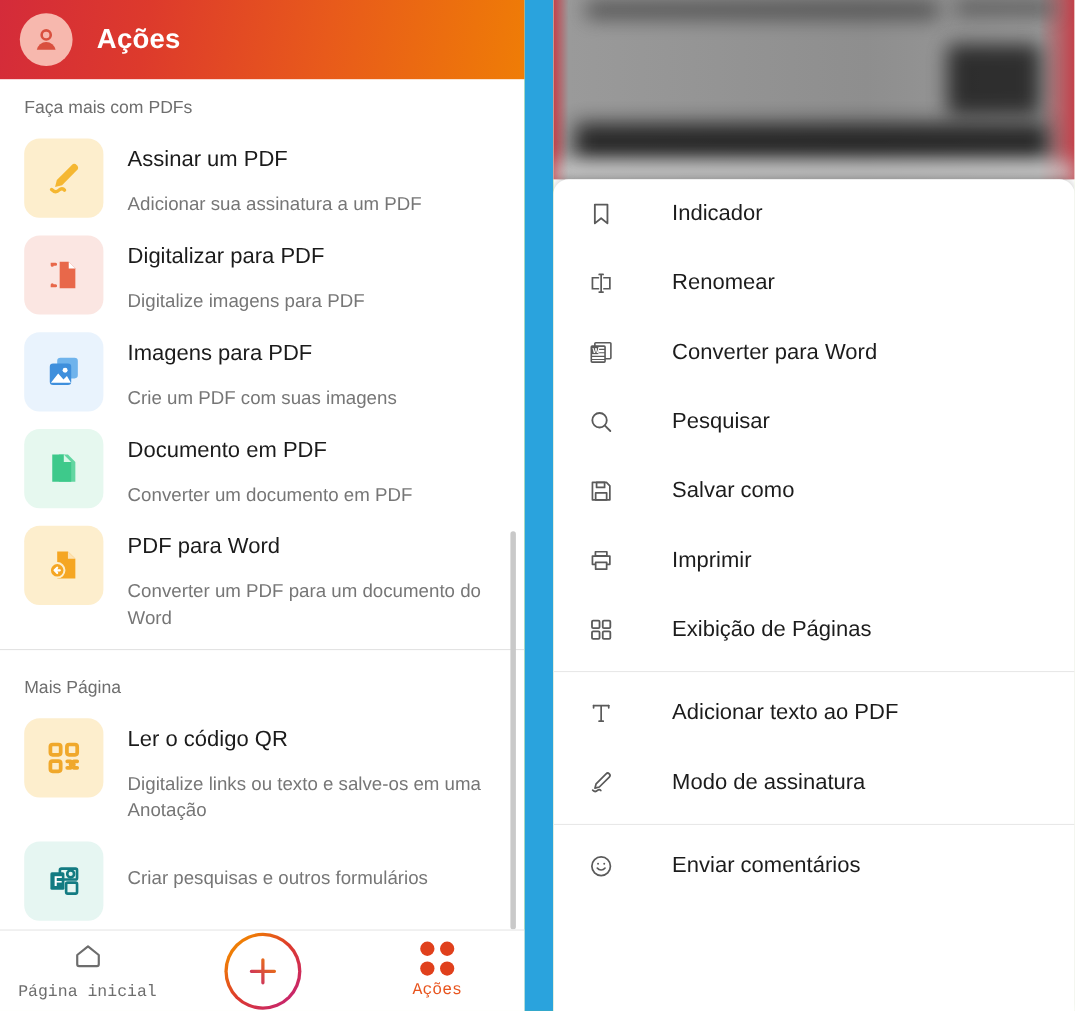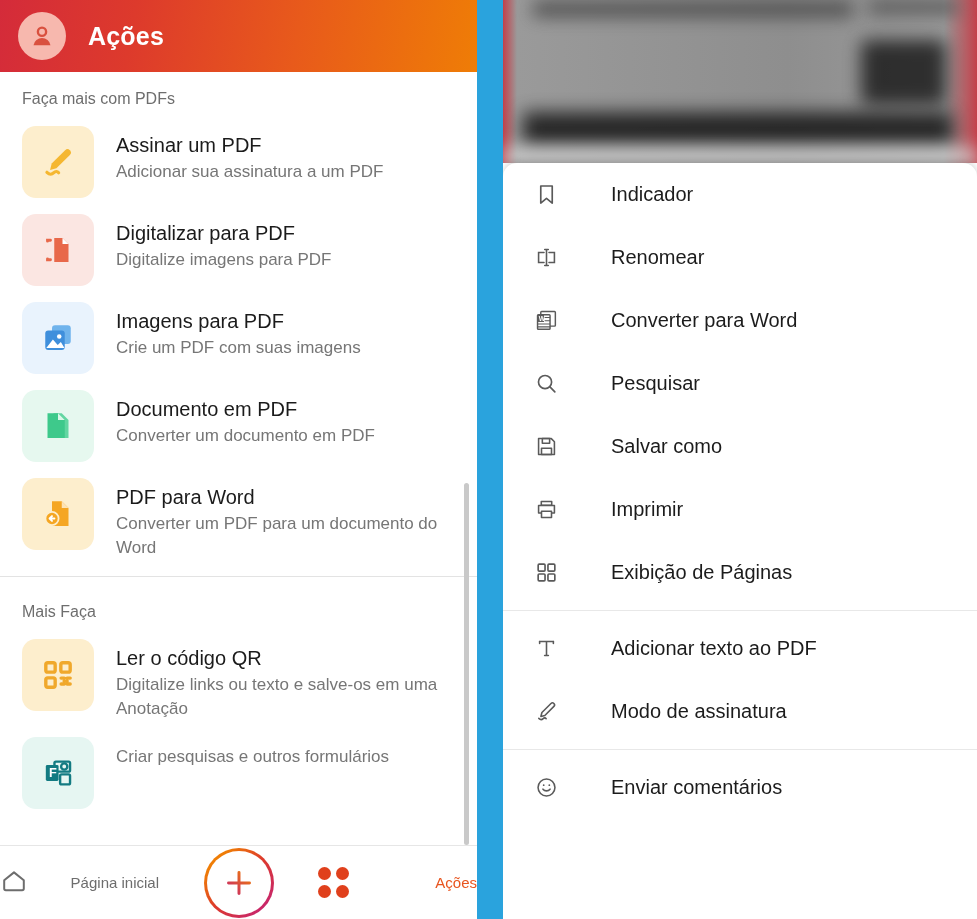--- a/index.html
+++ b/index.html
@@ -35,37 +35,37 @@
   }
   .action-row {
     display: flex; align-items: flex-start; padding: 8px 16px 8px 22px; min-height: 80px;
   }
   .tile {
     width: 72px; height: 72px; border-radius: 14px; flex: 0 0 auto;
     display: flex; align-items: center; justify-content: center;
   }
   .row-text { margin-left: 22px; padding-top: 6px; }
   .row-title { font-size: 20px; color: #1b1b1b; line-height: 26px; }
-  .row-sub { font-size: 17px; color: #767676; line-height: 24px; margin-top: 2px; max-width: 330px; }
+  .row-sub { font-size: 17px; color: #767676; line-height: 24px; margin-top: 16px; max-width: 330px; }
   .thin-divider { height: 1px; background: #e3e3e3; margin: 8px 0 0 0; }
 
   .scrollbar-track {
     position: absolute; right: 8px; top: 483px; width: 5px; height: 362px;
     background: #c9c9c9; border-radius: 3px;
   }
 
   
   .bottom-nav {
     position: absolute; left: 0; bottom: 0; width: 477px; height: 74px;
     background: #ffffff; border-top: 1px solid #e6e6e6;
     display: flex; align-items: center;
   }
   .nav-item {
-    flex: 1 1 0; display: flex; 
-    align-items: center; justify-content: space-between; gap: 5px;
+    flex: 1 1 0; display: flex; flex-direction: column;
+    align-items: center; justify-content: flex-start; gap: 5px; font-family: Liberation Mono, monospace;
   }
   .nav-label { font-size: 15px; color: #6d6d6d; }
   .nav-label.active { color: #e8551f; }
   .dots-grid { display: grid; grid-template-columns: 13px 13px; gap: 5px; }
   .dot { width: 13px; height: 13px; border-radius: 50%; background: #e0401c; }
   .fab-wrap { flex: 1 1 0; display: flex; align-items: center; justify-content: center; }
   .fab {
     width: 70px; height: 70px; border-radius: 50%;
     background: linear-gradient(135deg, #ef7d06 18%, #dd3a2c 50%, #c7256e 88%);
     display: flex; align-items: center; justify-content: center;
@@ -206,21 +206,21 @@
         </svg>
       </div>
       <div class="row-text">
         <div class="row-title">PDF para Word</div>
         <div class="row-sub">Converter um PDF para um documento do Word</div>
       </div>
     </div>
 
     <div class="thin-divider"></div>
 
-    <div class="section-label" style="padding-top:26px">Mais Faça</div>
+    <div class="section-label" style="padding-top:26px">Mais Página</div>
 
     <div class="action-row">
       <div class="tile" style="background:#fdeecd">
         <svg width="34" height="34" viewBox="0 0 24 24" fill="none" stroke="#f0a82b" stroke-width="2.4">
           <rect x="3.4" y="3.4" width="6.6" height="6.6" rx="1.4"></rect>
           <rect x="14" y="3.4" width="6.6" height="6.6" rx="1.4"></rect>
           <rect x="3.4" y="14" width="6.6" height="6.6" rx="1.4"></rect>
           <path d="M14.2 14.2h2.2M18.4 14.2h2.2M14.2 18.4h2.2M18.4 18.4h2.2M16.3 16.3h2.2" stroke-linecap="round"></path>
         </svg>
       </div>

